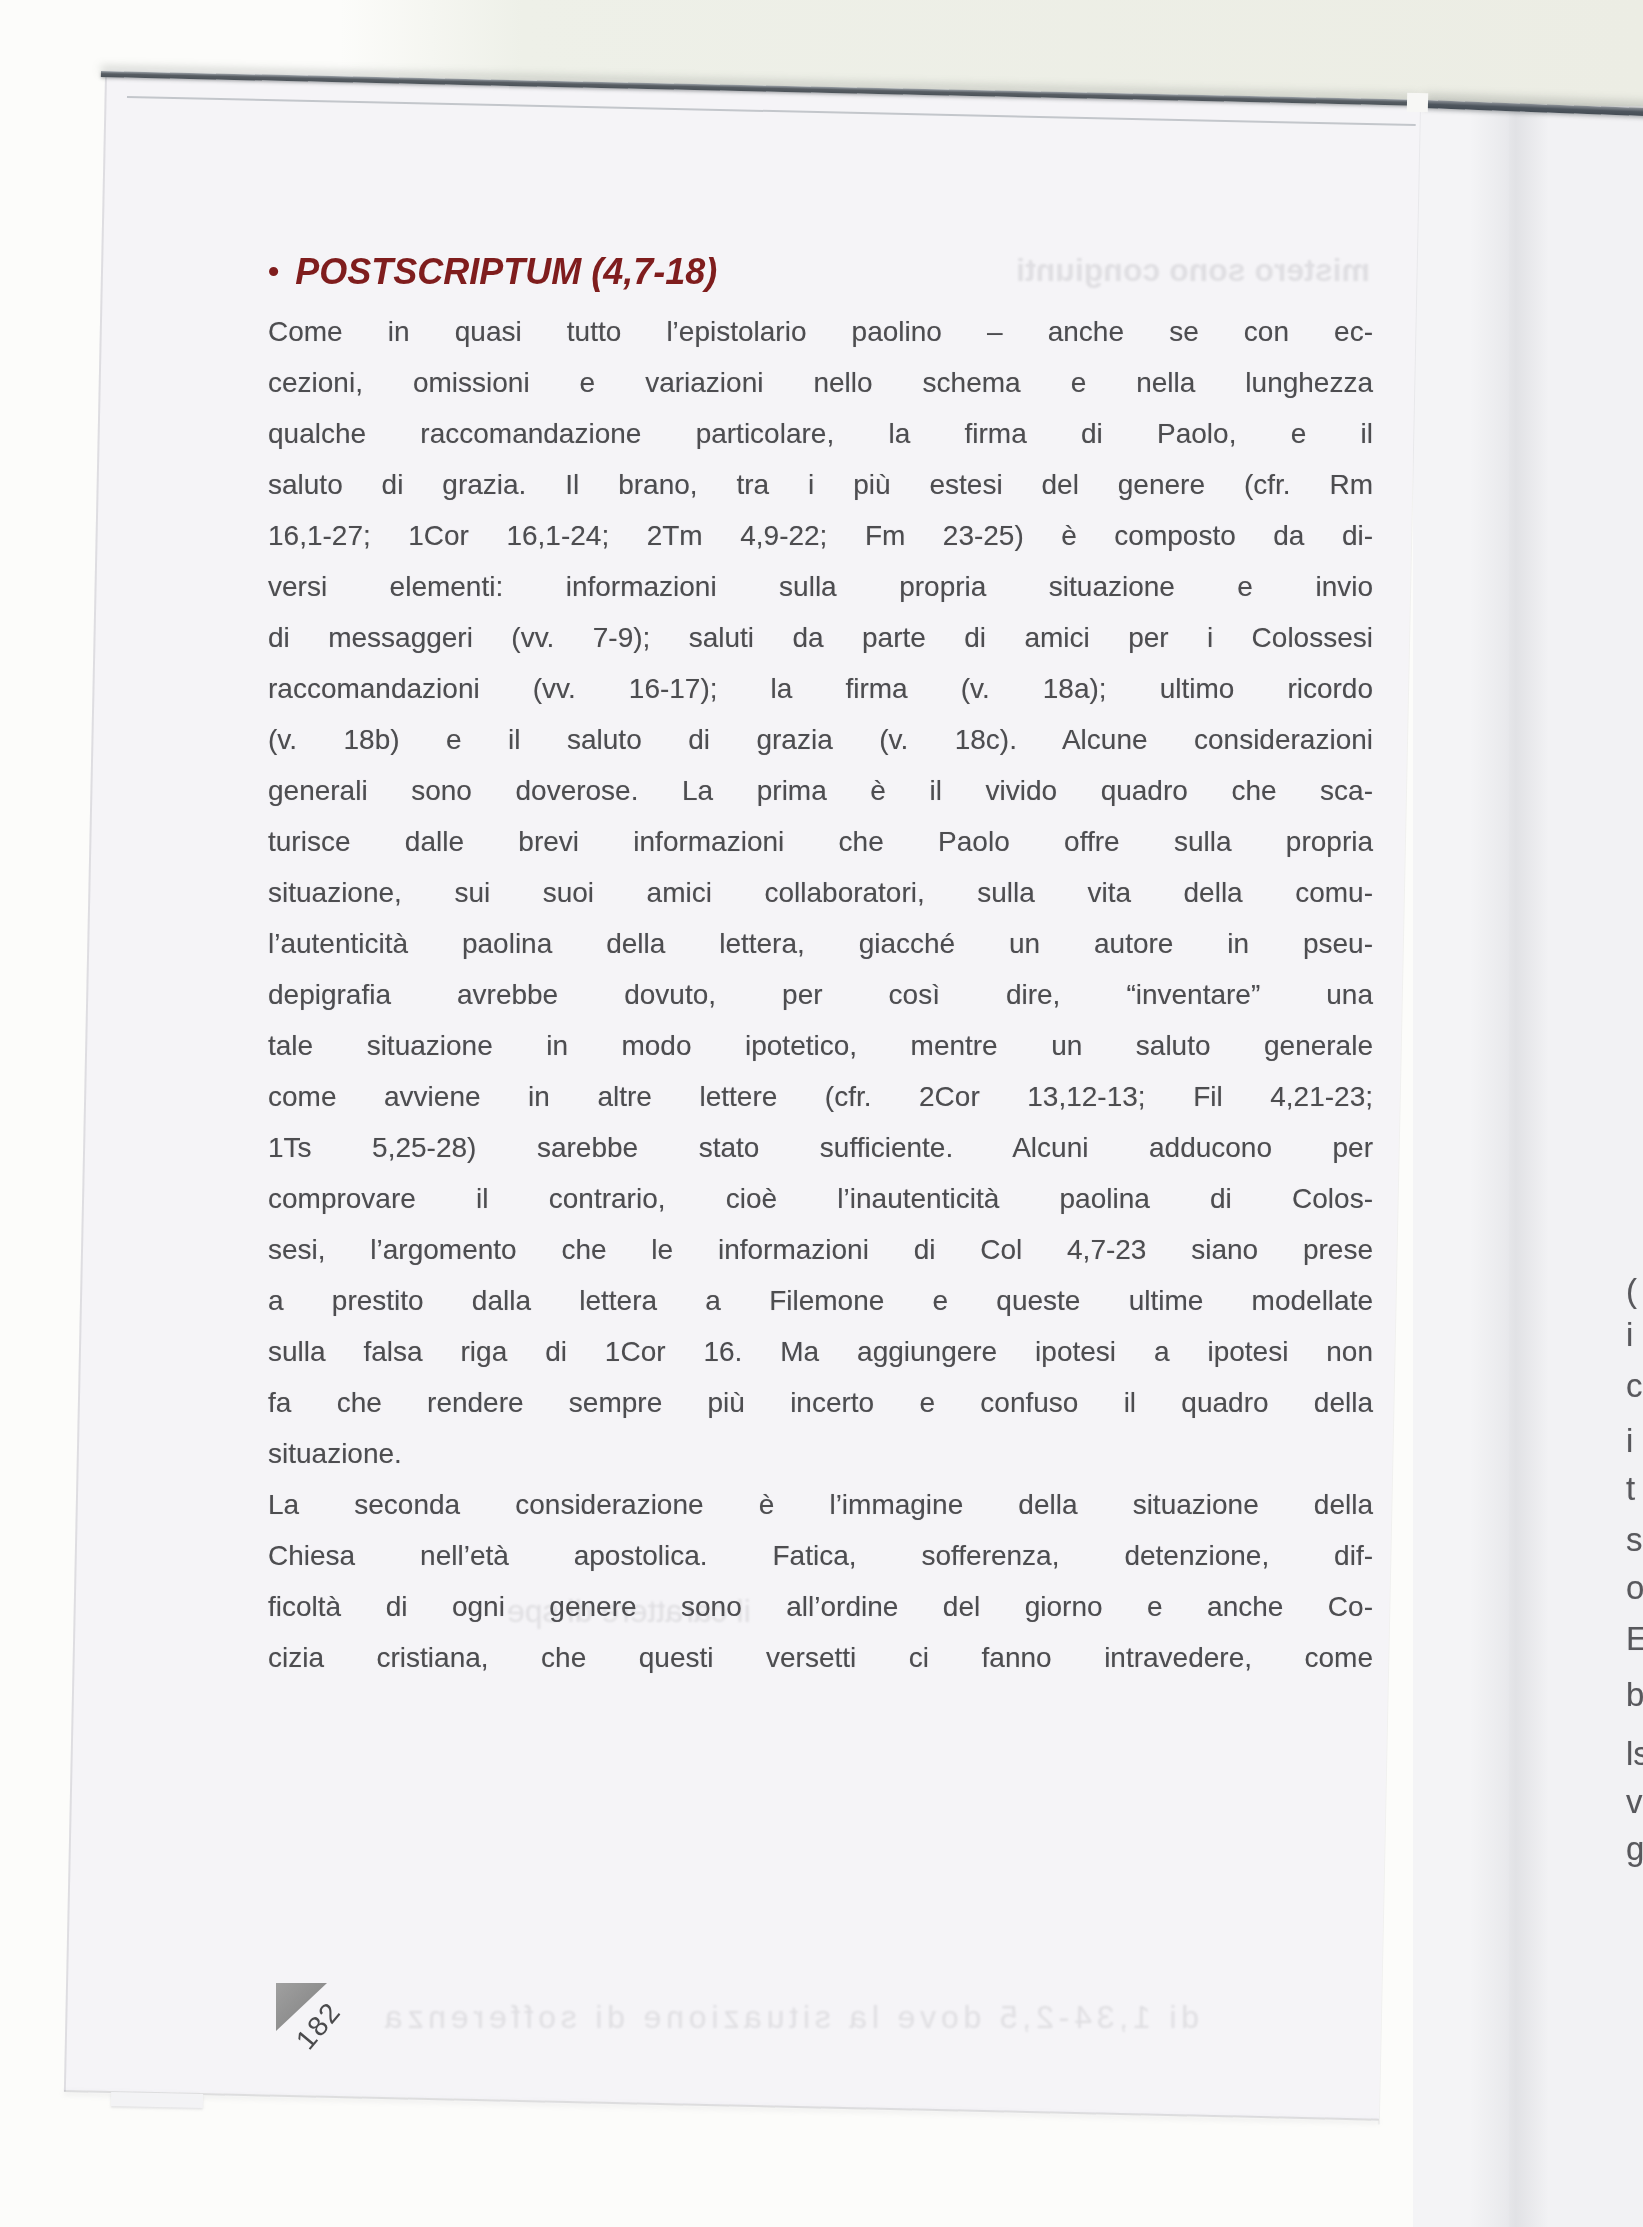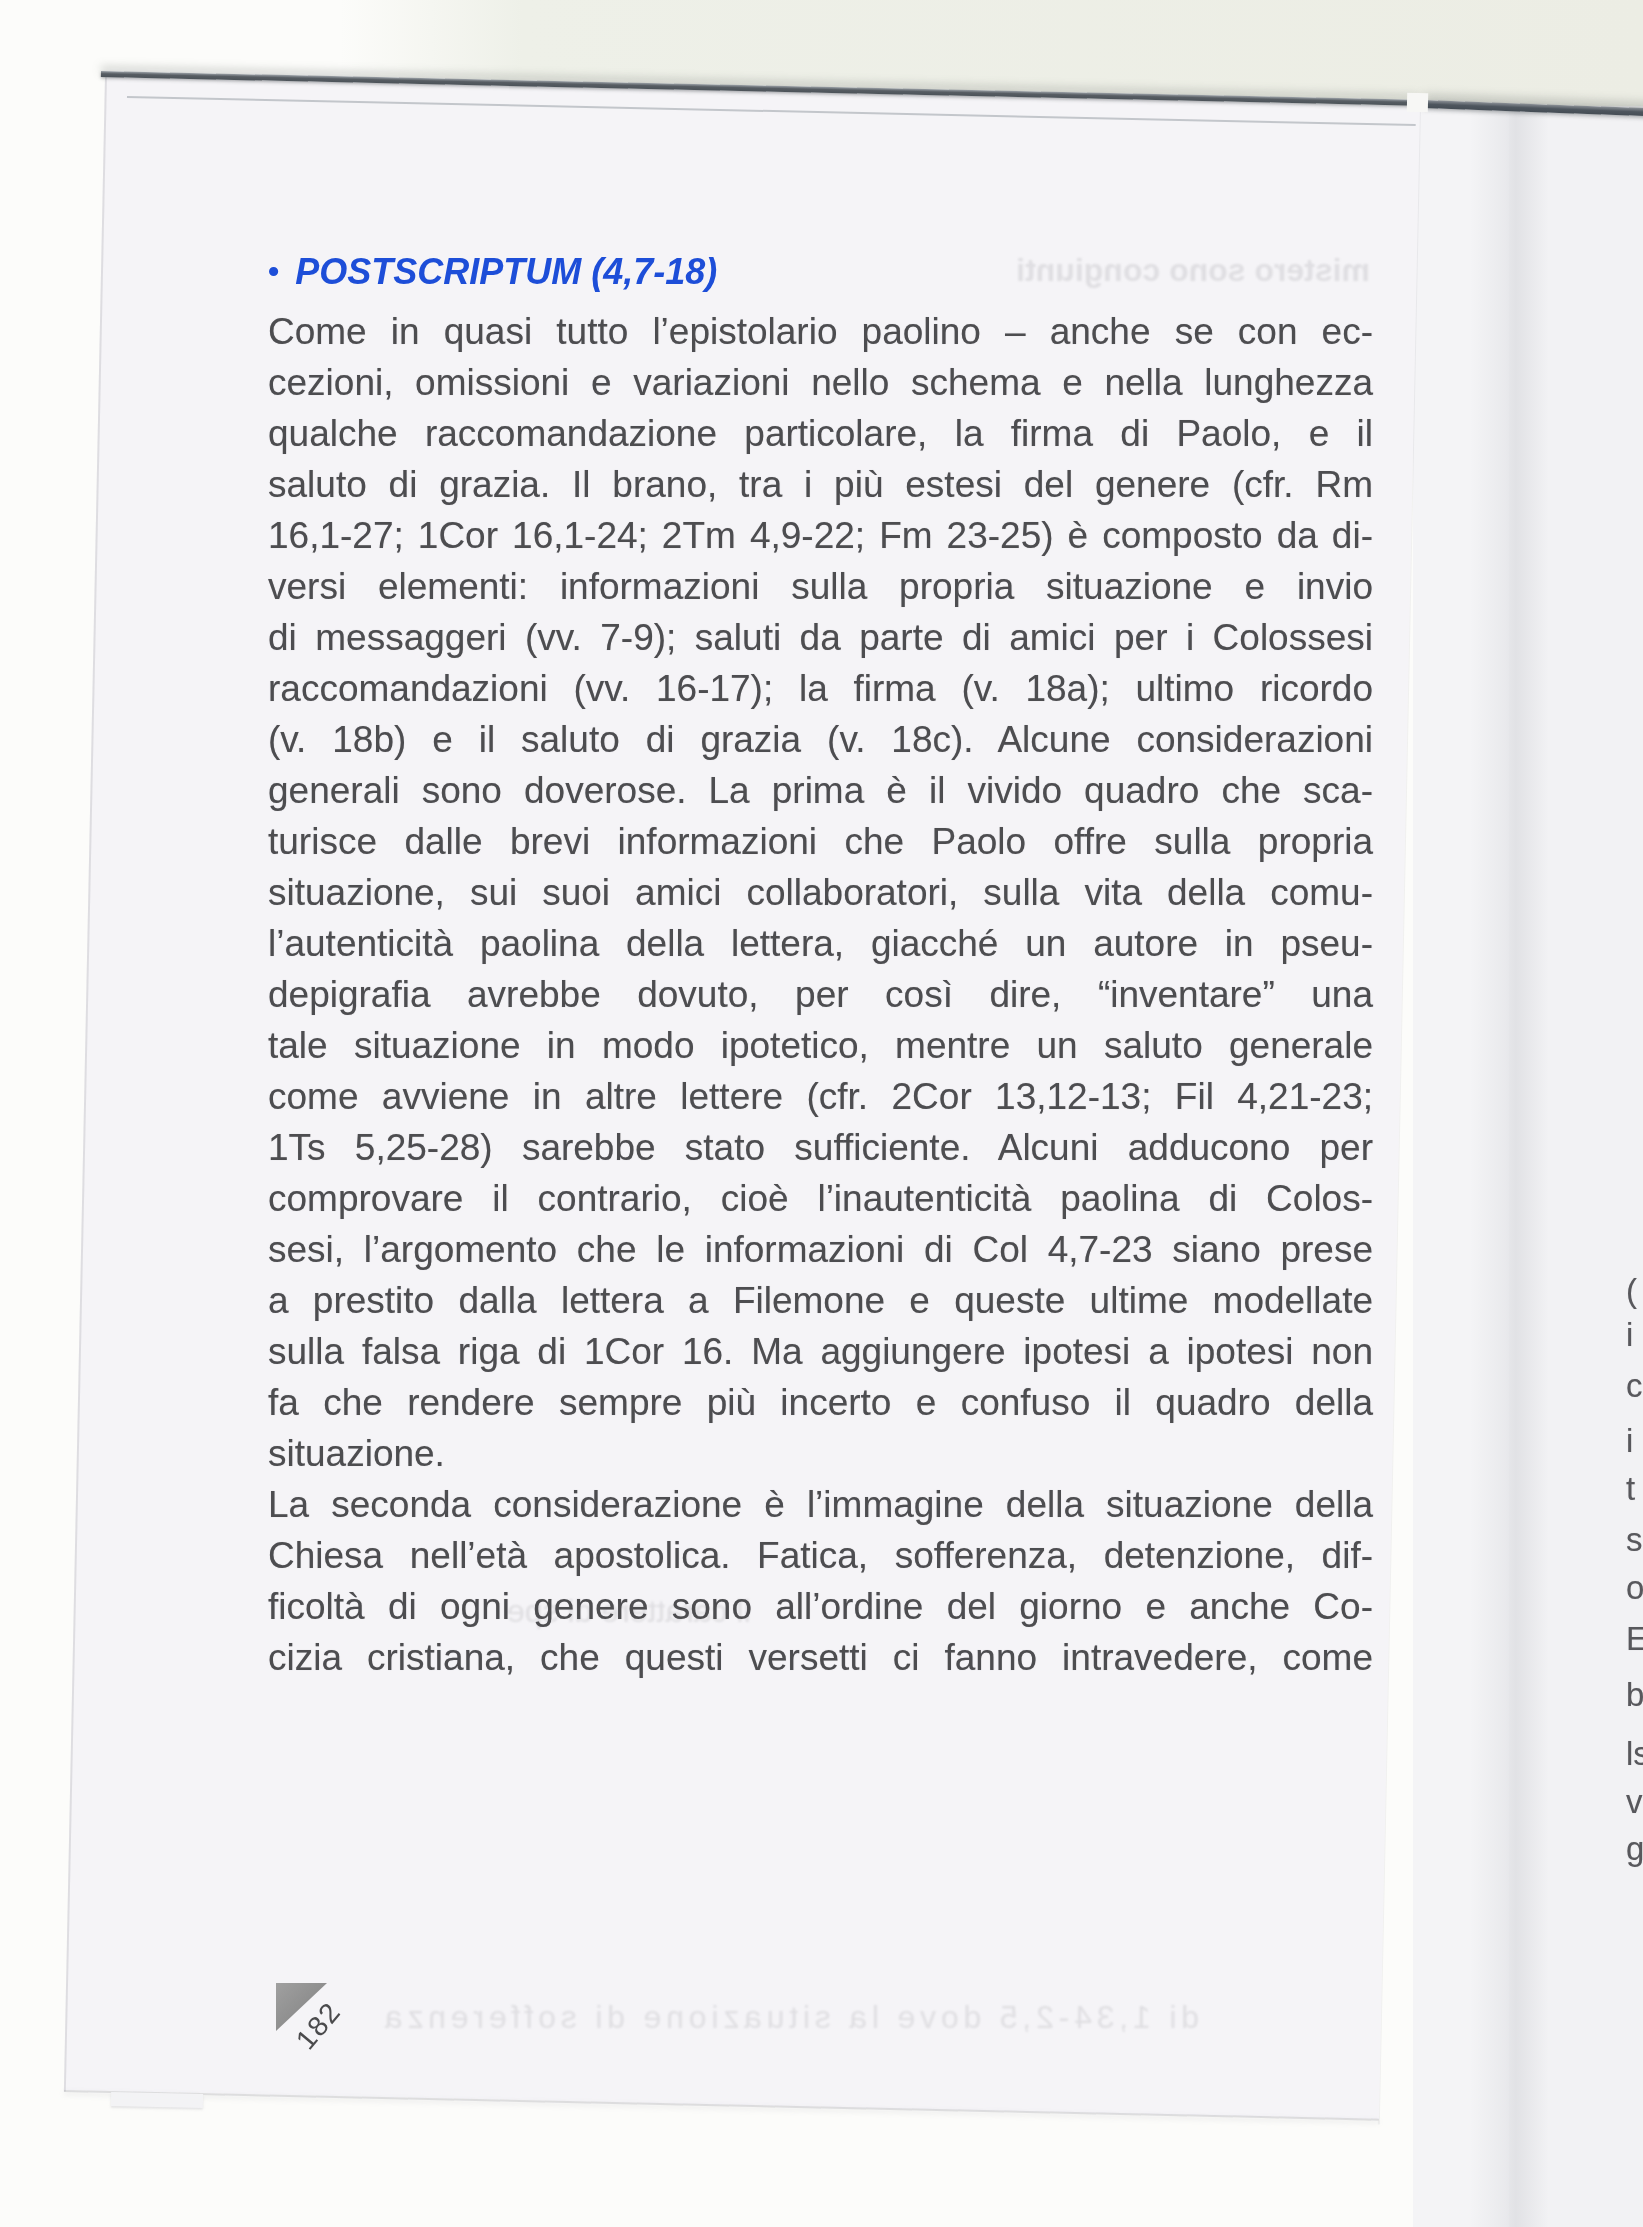--- a/index.html
+++ b/index.html
@@ -82,30 +82,30 @@
     box-shadow:0 1.6px 2.4px rgba(150,150,160,0.25);
   }
 
   
   .text-block{
     position:absolute;left:268px;top:247px;width:1105px;
     color:#4d4d50;
   }
   .title-row{
     height:48px;line-height:48px;font-size:36px;white-space:nowrap;
-    color:#1d4ed8;
+    color:#7f1d1d;
   }
   .title-bullet{
     display:inline-block;font-style:normal;font-weight:bold;
     margin-right:16px;font-size:32px;vertical-align:1.6px;
   }
   .title-text{font-weight:bold;font-style:italic;letter-spacing:0px;}
   .body-lines{position:absolute;left:0;top:59px;width:1105px;}
   .tline{
-    height:51px;line-height:51px;font-size:37px;
+    height:51px;line-height:51px;font-size:28px;
     text-align:justify;text-align-last:justify;
     white-space:nowrap;overflow:visible;
     color:#4d4d50;text-shadow:0 0 0.8px rgba(80,80,85,0.35);
   }
   .tline--short{text-align:right;text-align-last:left;}
 
   
   .ghost{
     position:absolute;color:rgba(110,112,118,0.16);
     font-size:32px;white-space:nowrap;

